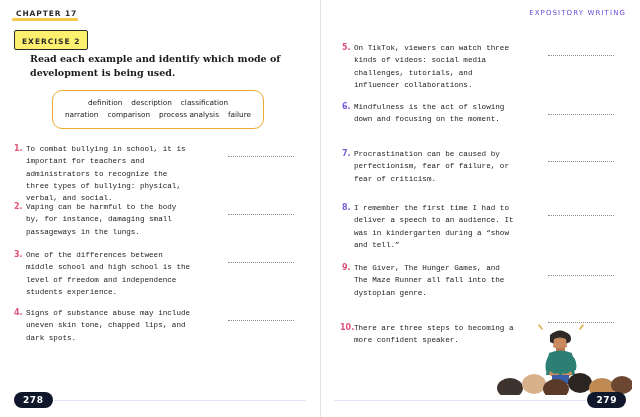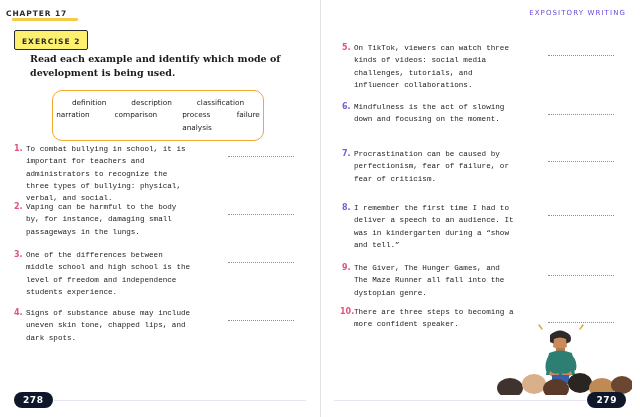--- a/index.html
+++ b/index.html
@@ -30,21 +30,21 @@
     left: 320px;
     top: 0;
     bottom: 0;
     width: 1px;
     background: #e3e3e3;
   }
 
   
   .chapter-tag {
     position: absolute;
-    left: 4px;
+    left: 14px;
     top: 8px;
     font-size: 7.5px;
     letter-spacing: 0.9px;
     font-weight: bold;
     color: #2b2b2b;
     font-family: "DejaVu Sans", sans-serif;
     padding: 1px 2px;
     z-index: 3;
   }
   .chapter-underline {
@@ -111,21 +111,21 @@
     top: 90px;
     width: 212px;
     border: 1.2px solid #f0a830;
     border-radius: 10px;
     padding: 6px 8px;
     box-sizing: border-box;
   }
   .word-bank .row {
     display: flex;
     justify-content: center;
-    gap: 25px;
+    gap: 9px;
     font-size: 7.3px;
     color: #1a1a1a;
     line-height: 1.7;
   }
 
   
   .item {
     position: absolute;
     display: flex;
     align-items: flex-start;
@@ -283,21 +283,21 @@
       <div class="item-text narrow">I remember the first time I had to deliver a speech to an audience. It was in kindergarten during a “show and tell.”</div>
     </div>
     <div class="blank" style="left:228px; top:214px;"></div>
 
     <div class="item" style="left:22px; top:262px;">
       <div class="num">9.</div>
       <div class="item-text narrow">The Giver, The Hunger Games, and The Maze Runner all fall into the dystopian genre.</div>
     </div>
     <div class="blank" style="left:228px; top:274px;"></div>
 
-    <div class="item" style="left:20px; top:306px;">
+    <div class="item" style="left:20px; top:322px;">
       <div class="num" style="width:14px;flex:0 0 14px;">10.</div>
       <div class="item-text narrow">There are three steps to becoming a more confident speaker.</div>
     </div>
     <div class="blank" style="left:228px; top:321px;"></div>
 
     <div class="illus">
       <svg width="140" height="90" viewBox="0 0 140 90">
 
         <g>
           <path d="M58 30 q10 -9 20 0 q2 4 0 7 q-10 6 -20 0 z" fill="#2f2a28"></path>

